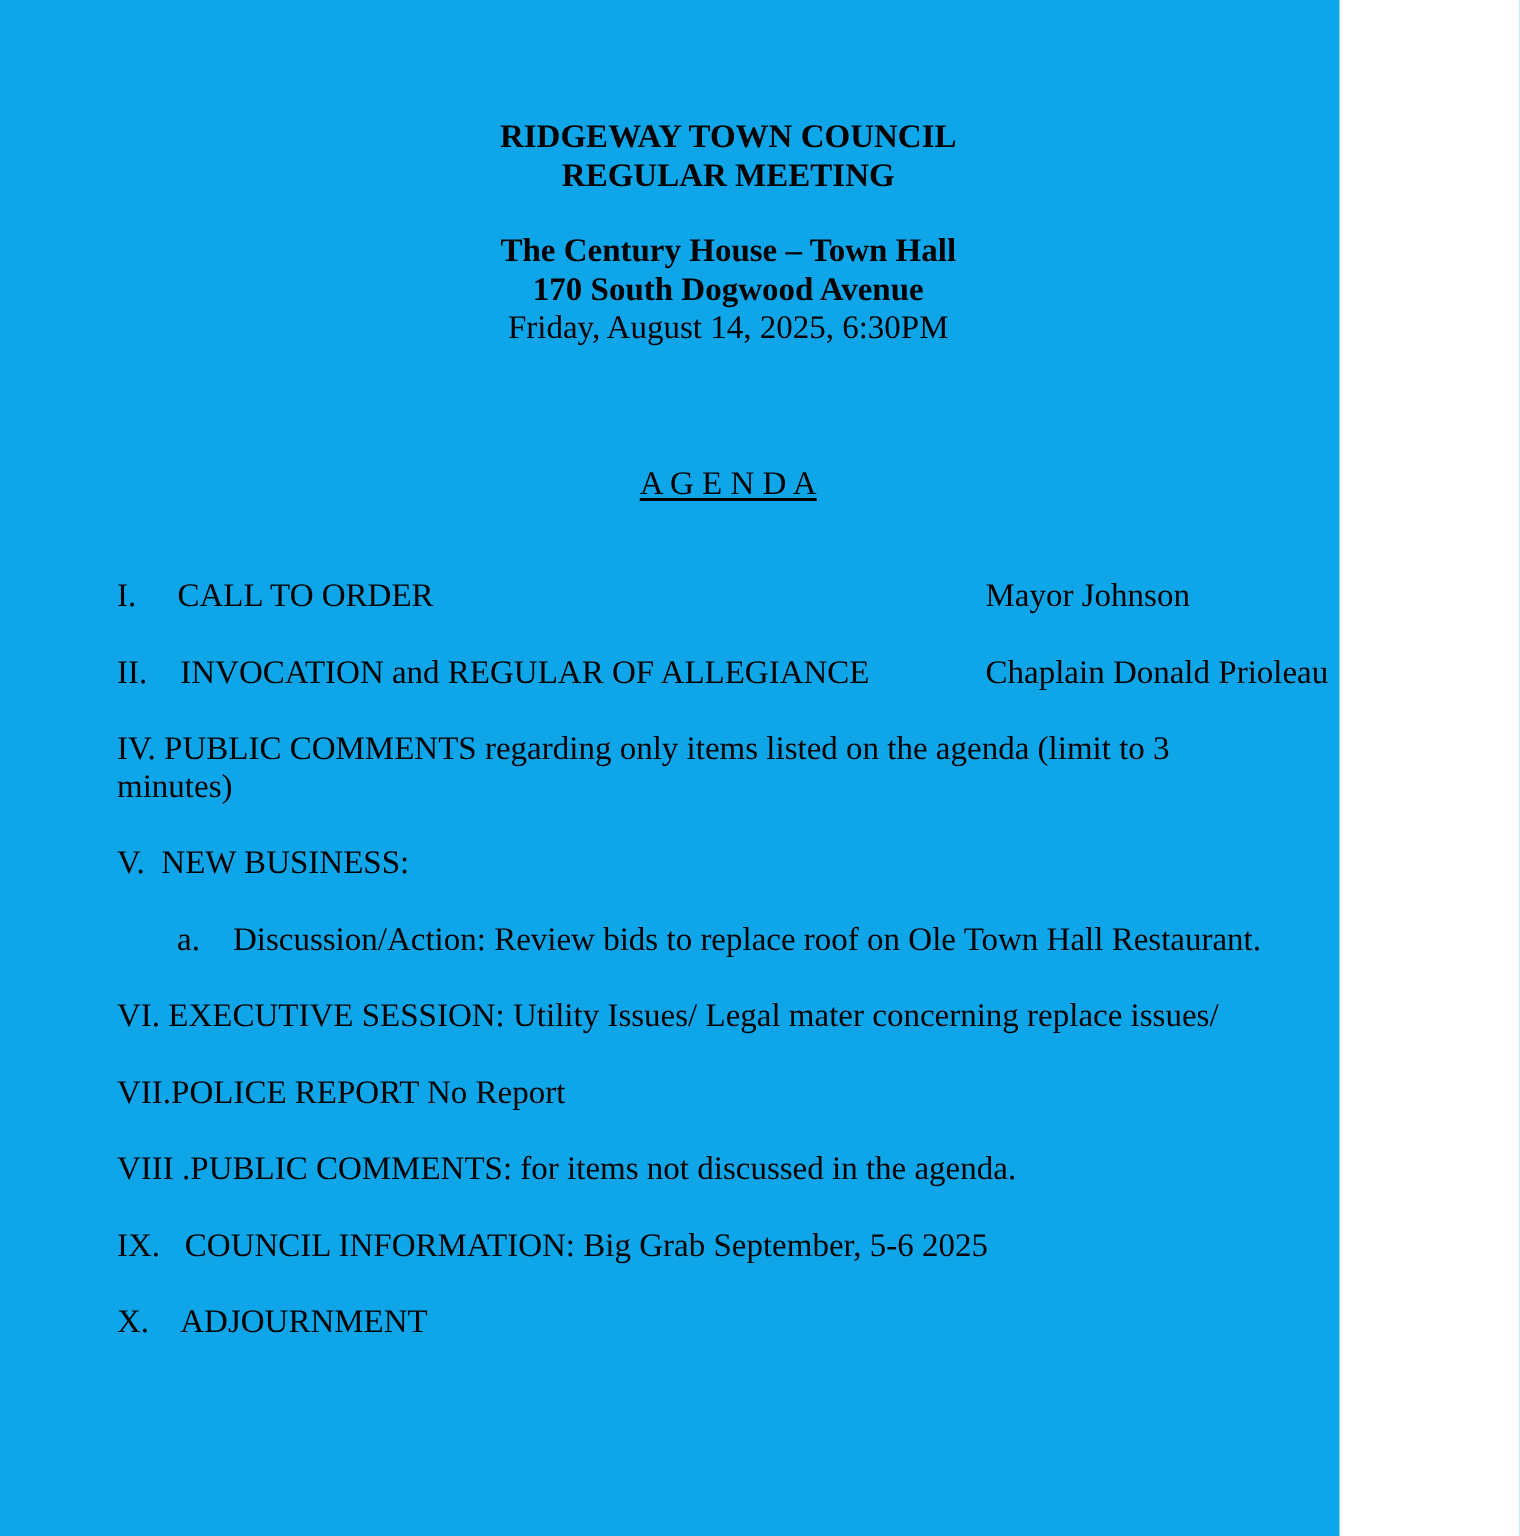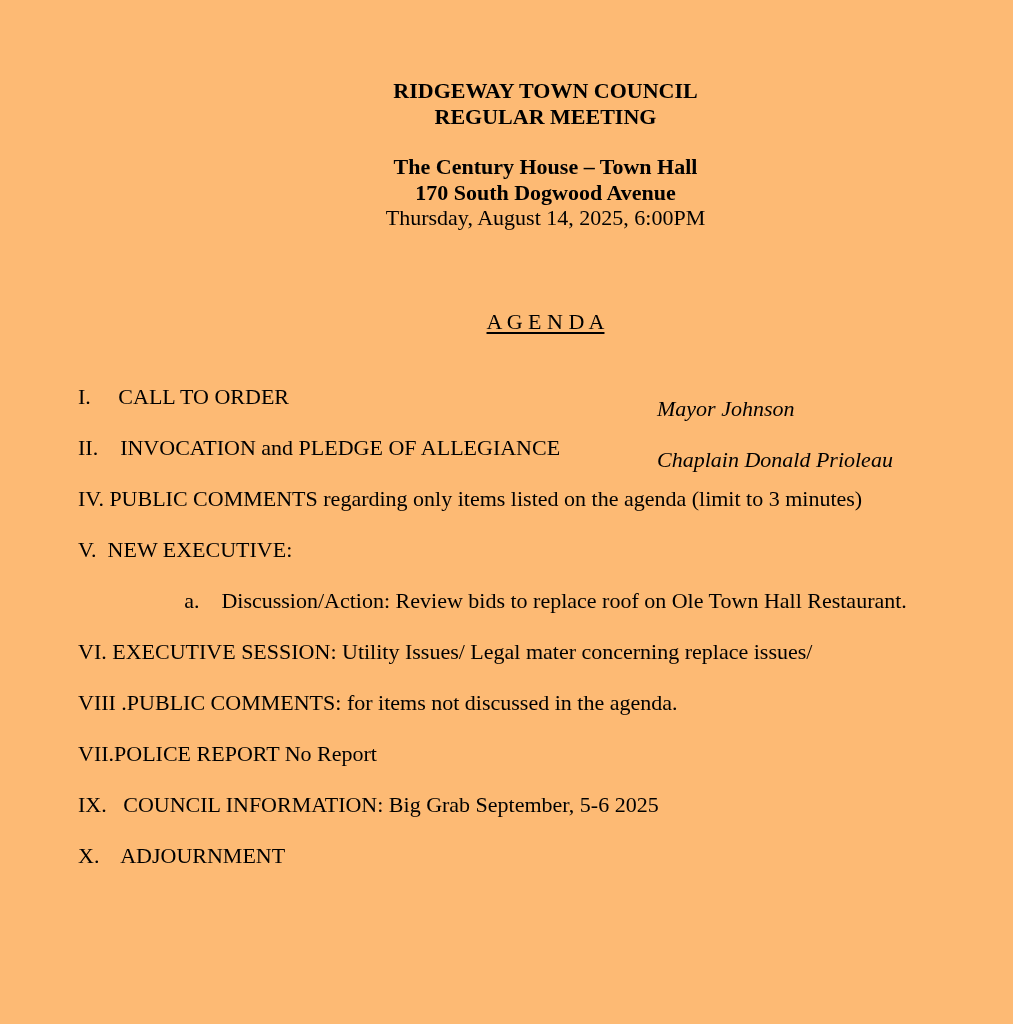--- a/index.html
+++ b/index.html
@@ -4,27 +4,27 @@
 <style>
   * { margin: 0; padding: 0; box-sizing: border-box; }
   html, body {
     width: 1013px;
     height: 1024px;
     background: #ffffff;
     overflow: hidden;
   }
   .doc {
     position: relative;
-    width: 1013px;
+    width: 893px;
     height: 1024px;
     padding: 78px 0 0 78px;
     font-family: "Liberation Serif", "DejaVu Serif", serif;
     font-size: 22px;
     color: #000000;
-    background: #fdba74;
+    background: #0ea5e9;
   }
   .center-block {
     text-align: center;
     line-height: 25.5px;
   }
   .title-block { font-weight: bold; }
   .venue-block { margin-top: 25px; }
   .venue-block .bold-line { font-weight: bold; }
   .agenda-heading-wrap {
     margin-top: 78px;
@@ -43,85 +43,83 @@
     position: relative;
     line-height: 25px;
     margin-bottom: 26px;
     padding-right: 40px;
   }
   .item-text {
     white-space: pre-wrap;
   }
   .item.sub {
     margin-left: 40px;
-    text-align: center;
   }
   .item-right {
     position: absolute;
     left: 579px;
-    top: 12px;
+    top: 0;
     white-space: pre;
-    font-style: italic;
   }
 </style>
 </head>
 <body>
 
 <div class="doc">
 
   <div class="center-block title-block">
     <div>RIDGEWAY TOWN COUNCIL</div>
     <div>REGULAR MEETING</div>
   </div>
 
   <div class="center-block venue-block">
     <div class="bold-line">The Century House – Town Hall</div>
     <div class="bold-line">170 South Dogwood Avenue</div>
-    <div>Thursday, August 14, 2025, 6:00PM</div>
+    <div>Friday, August 14, 2025, 6:30PM</div>
   </div>
 
   <div class="agenda-heading-wrap">
     <span>A G E N D A</span>
   </div>
 
   <div class="items">
 
     <div class="item">
       <span class="item-text">I.     CALL TO ORDER</span>
       <span class="item-right">Mayor Johnson</span>
     </div>
 
     <div class="item">
-      <span class="item-text">II.    INVOCATION and PLEDGE OF ALLEGIANCE</span>
+      <span class="item-text">II.    INVOCATION and REGULAR OF ALLEGIANCE</span>
       <span class="item-right">Chaplain Donald Prioleau</span>
     </div>
 
 
     <div class="item">
       <span class="item-text">IV. PUBLIC COMMENTS regarding only items listed on the agenda (limit to 3 minutes)</span>
     </div>
 
     <div class="item">
-      <span class="item-text">V.  NEW EXECUTIVE:</span>
+      <span class="item-text">V.  NEW BUSINESS:</span>
     </div>
 
     <div class="item sub">
       <span class="item-text">a.    Discussion/Action: Review bids to replace roof on Ole Town Hall Restaurant.</span>
     </div>
 
     <div class="item">
       <span class="item-text">VI. EXECUTIVE SESSION: Utility Issues/ Legal mater concerning replace issues/</span>
     </div>
 
     <div class="item">
-      <span class="item-text">VIII .PUBLIC COMMENTS: for items not discussed in the agenda.</span>
+      <span class="item-text">VII.POLICE REPORT No Report</span>
     </div>
 
     <div class="item">
-      <span class="item-text">VII.POLICE REPORT No Report</span>
+      <span class="item-text">VIII .PUBLIC COMMENTS: for items not discussed in the agenda.</span>
     </div>
 
     <div class="item">
       <span class="item-text">IX.   COUNCIL INFORMATION: Big Grab September, 5-6 2025</span>
     </div>
 
     <div class="item">
       <span class="item-text">X.    ADJOURNMENT</span>
     </div>
 

